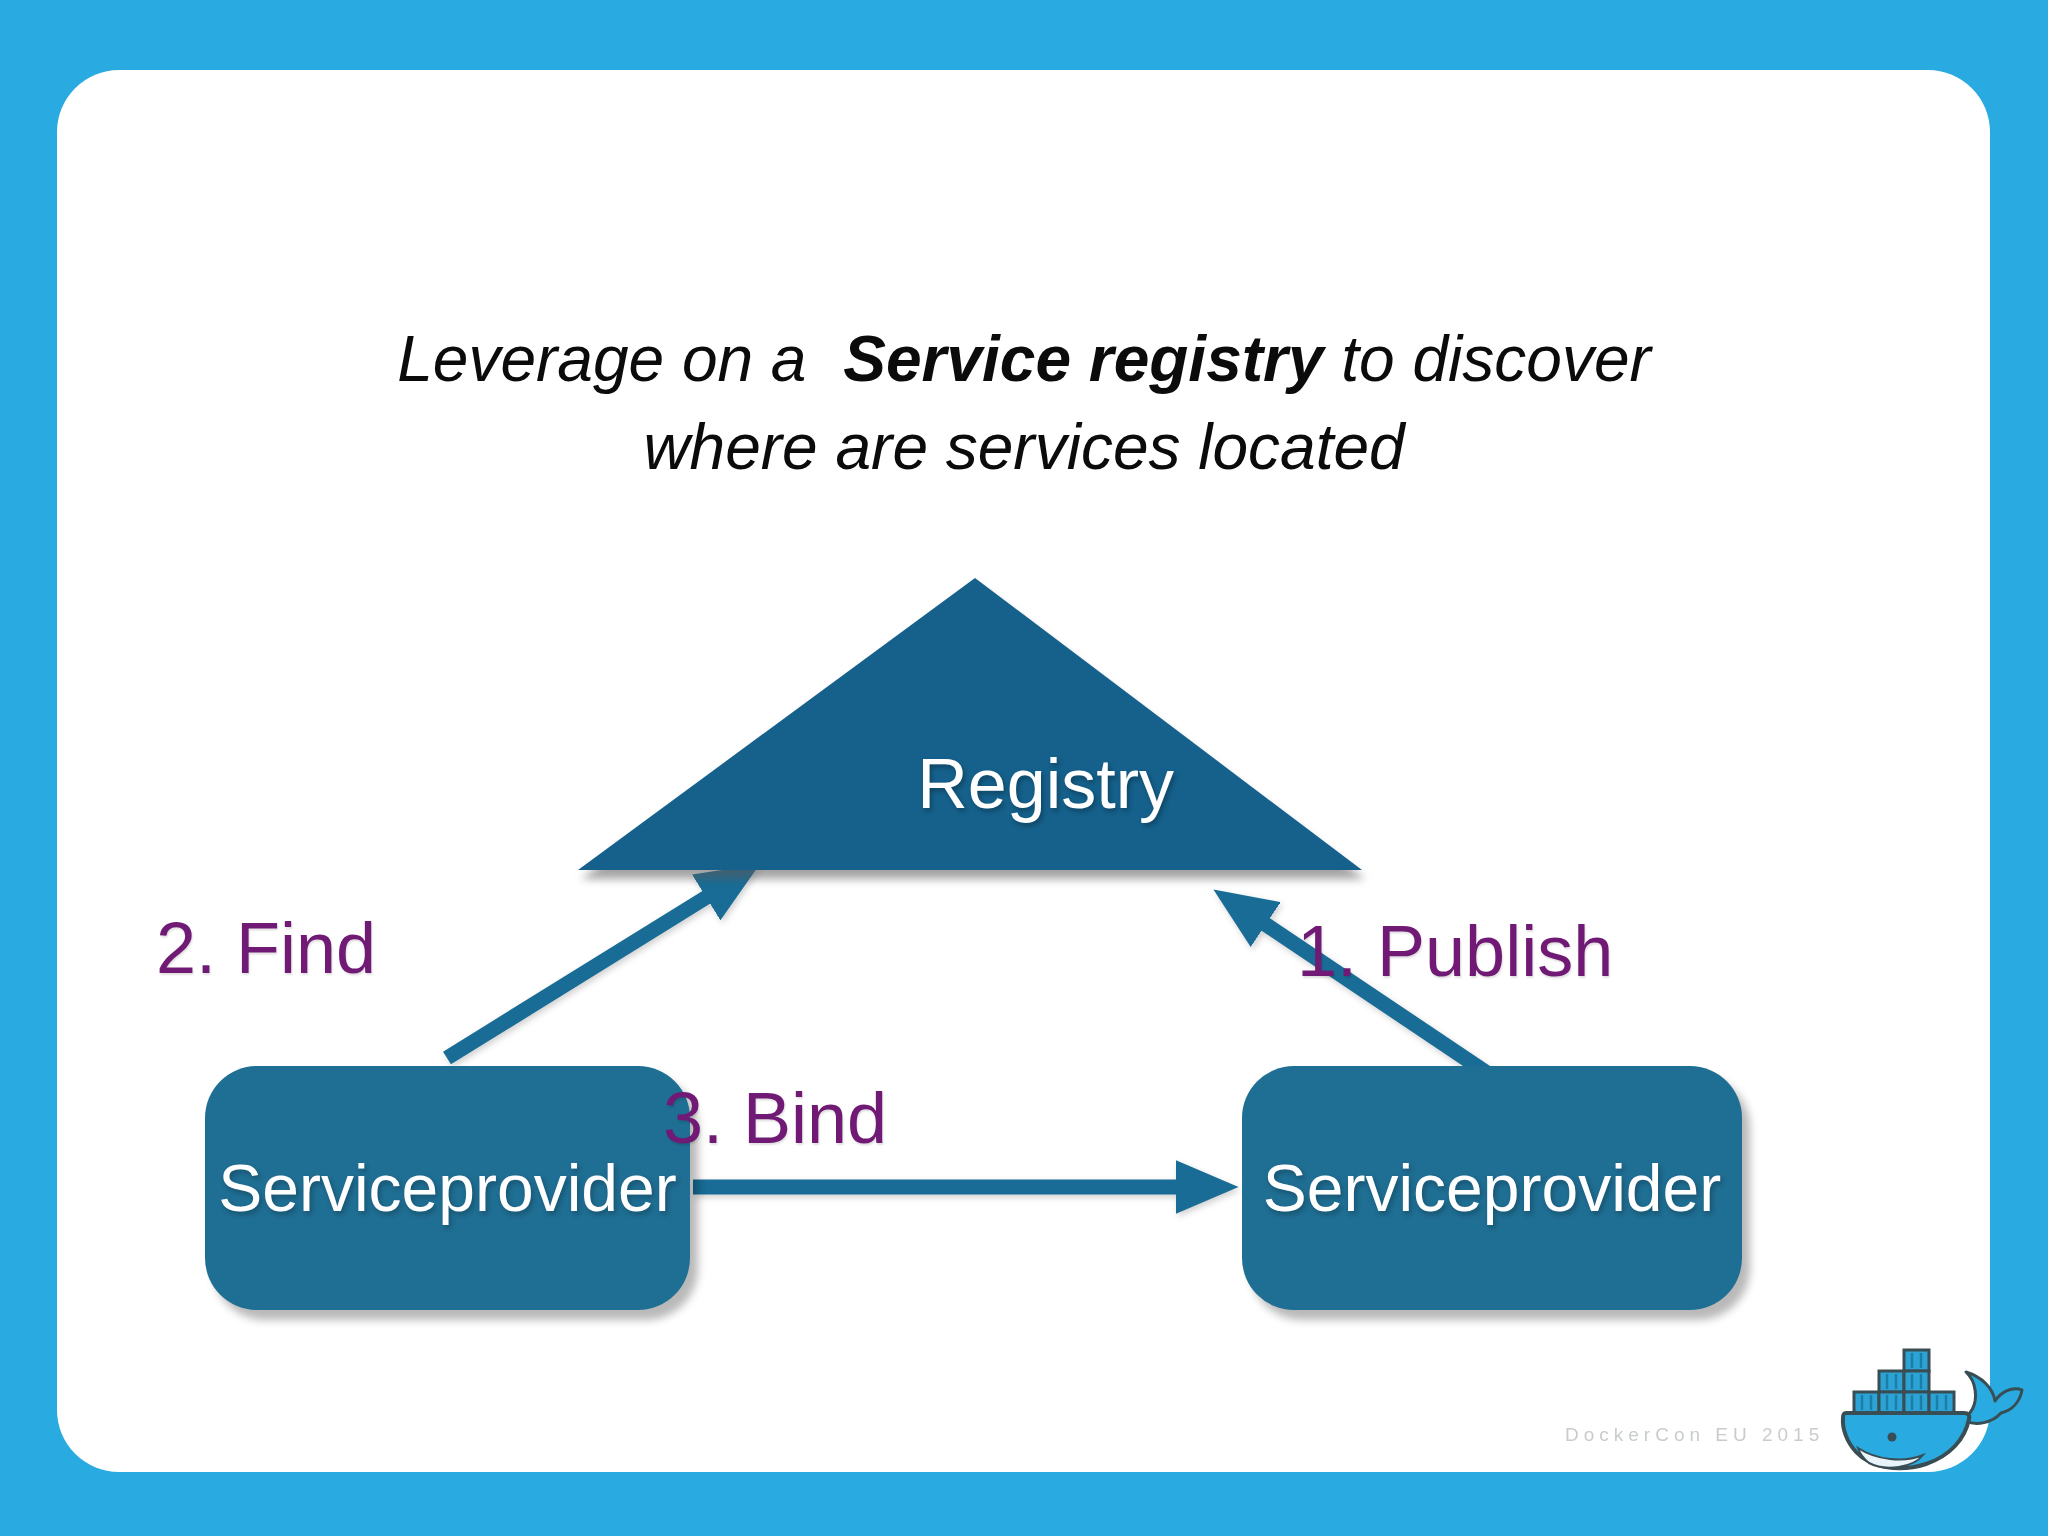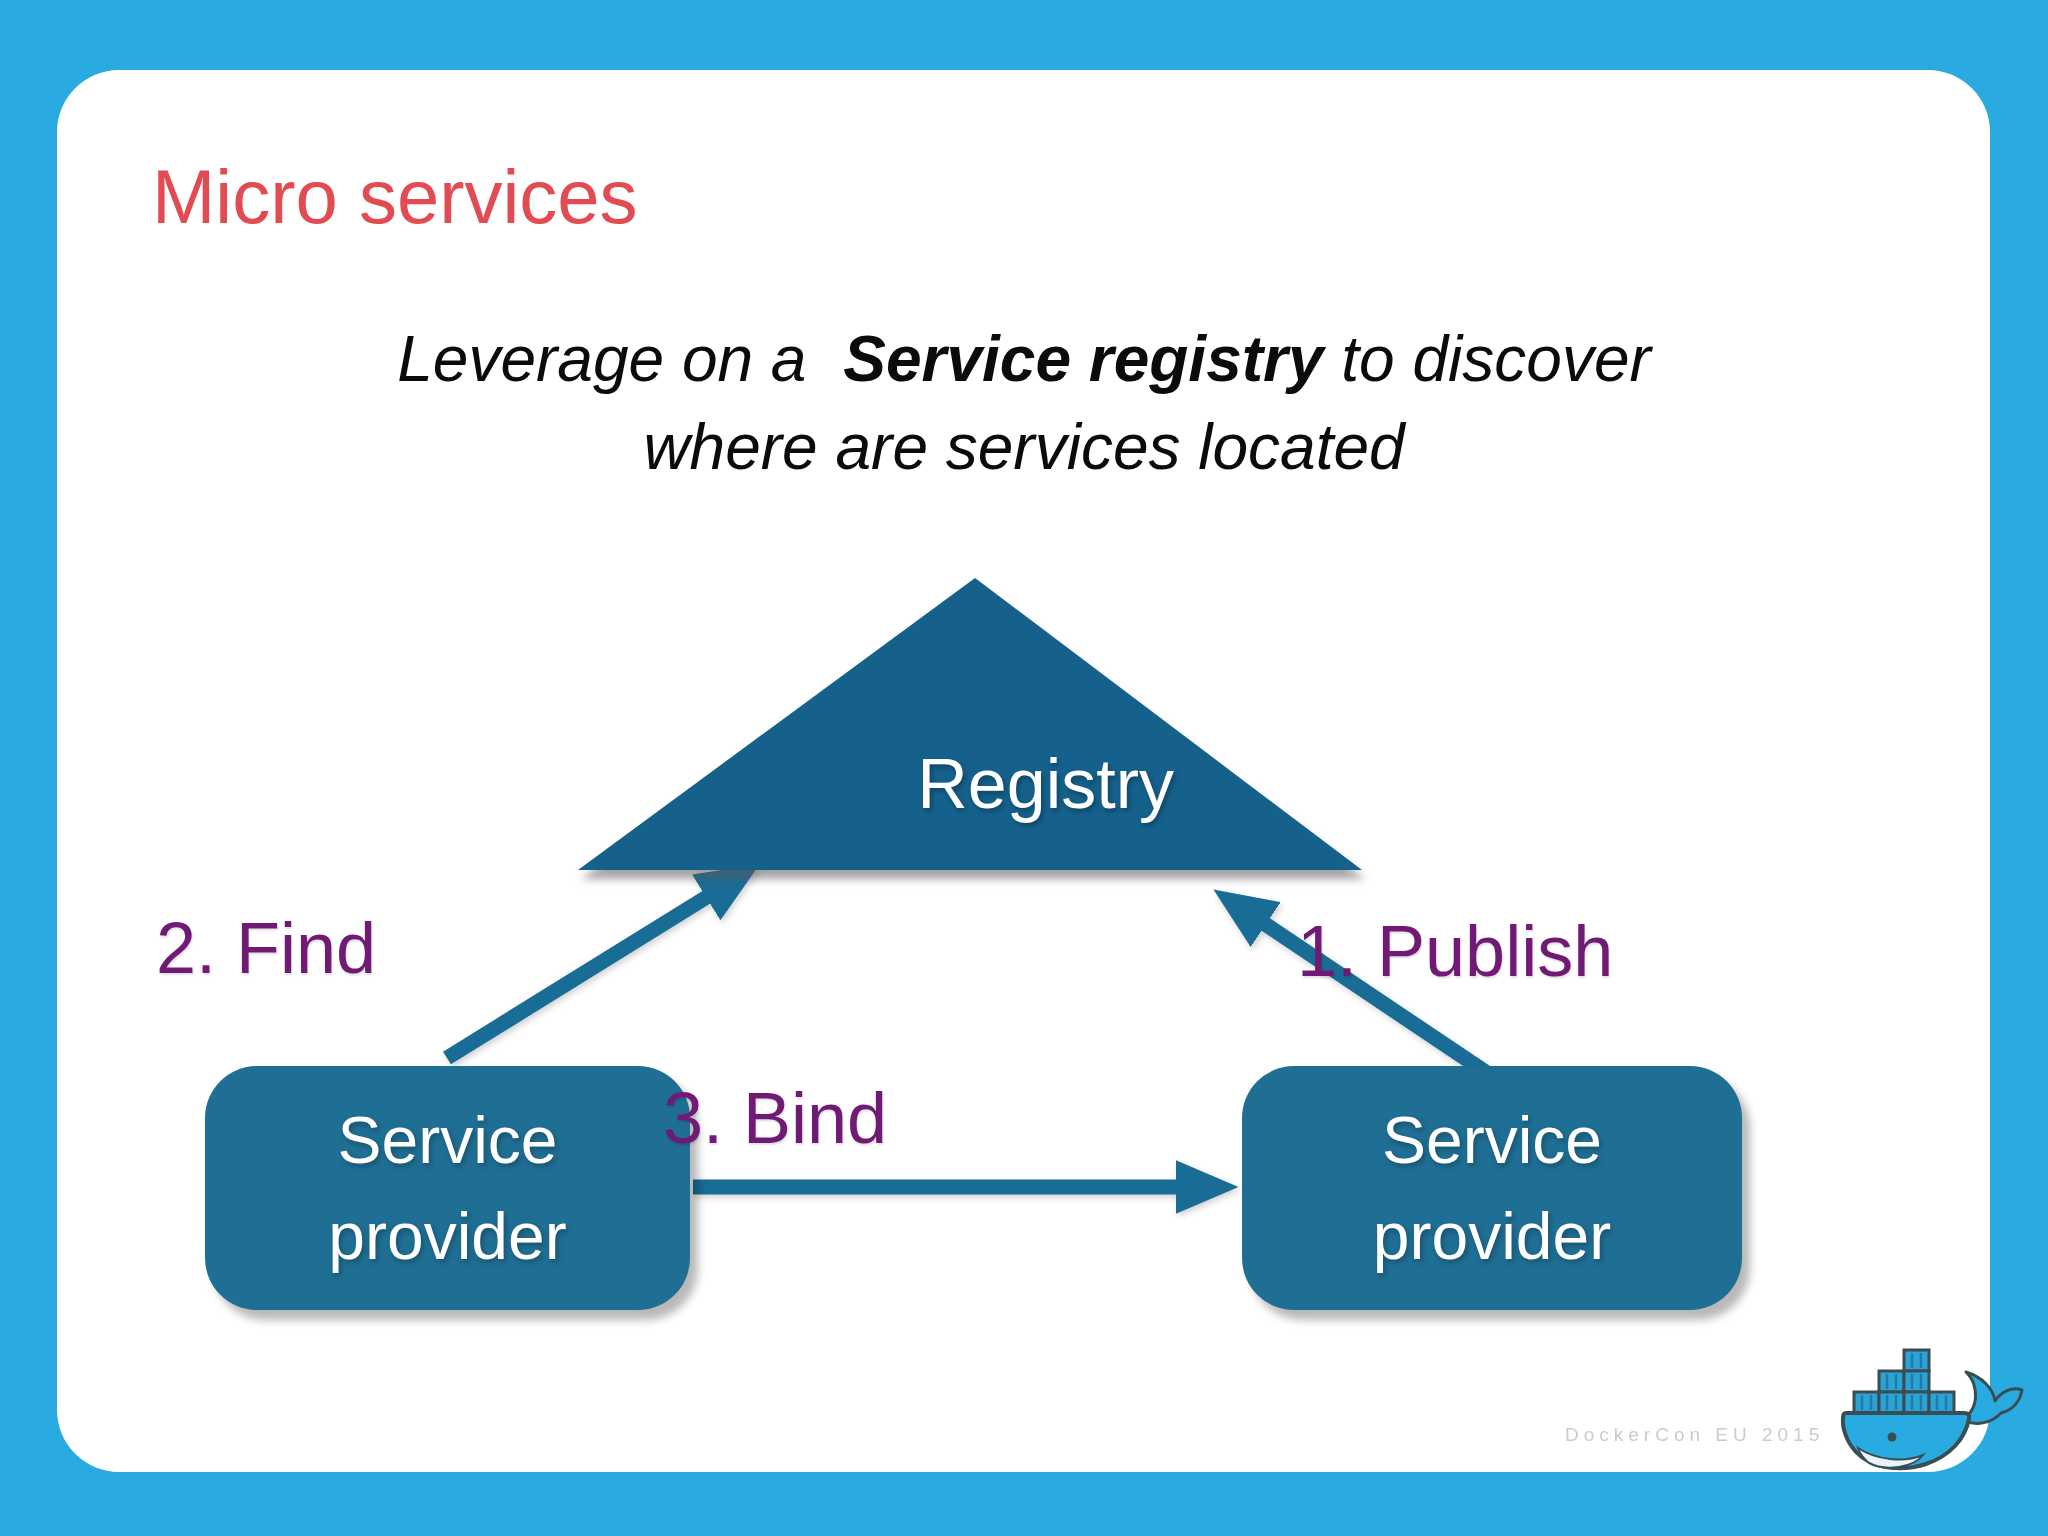--- a/index.html
+++ b/index.html
@@ -32,21 +32,21 @@
   .arrow{filter:drop-shadow(2px 3px 3px rgba(0,0,0,0.18));}
   .registry-label{
     position:absolute;left:774px;top:748px;width:400px;
     text-align:right;font-size:70px;line-height:72px;color:#ffffff;
     text-shadow:2px 3px 5px rgba(0,0,0,0.30);
   }
   .node-box{
     position:absolute;width:485px;height:244px;
     background:#1F6E93;border-radius:52px;
     box-shadow:8px 10px 9px rgba(0,0,0,0.28);
-    display:flex;flex-direction:column;justify-content:center;align-items:center;
+    display:flex;justify-content:center;align-items:center;
     color:#ffffff;font-size:66px;line-height:96px;
     text-shadow:2px 3px 5px rgba(0,0,0,0.25);
   }
   #consumer-box{left:205px;top:1066px;width:485px;}
   #provider-box{left:1242px;top:1066px;width:500px;}
   .step-label{
     position:absolute;width:500px;text-align:left;
     font-size:72px;line-height:76px;color:#701a75;
     text-shadow:1px 2px 2px rgba(0,0,0,0.12);
     white-space:nowrap;
@@ -60,21 +60,20 @@
     color:#C9CCCE;white-space:nowrap;
   }
   #docker-logo{position:absolute;left:1824px;top:1338px;width:212px;height:148px;}
 </style>
 </head>
 <body>
 
 <div id="frame">
   <div id="card"></div>
 
-  <div class="title">Micro services</div>
 
   <div class="subtitle">
     <span>Leverage on a </span><b>Service registry</b><span> to discover</span><br>
     <span>where are services located</span>
   </div>
 
   <svg id="diagram-svg" viewBox="0 0 2048 1536">
     <defs>
       <marker id="head" markerWidth="4.2" markerHeight="3.6" refX="0.3" refY="1.8" orient="auto" markerUnits="strokeWidth">
         <path d="M0,0 L4.2,1.8 L0,3.6 Z" fill="#186C96"></path>

